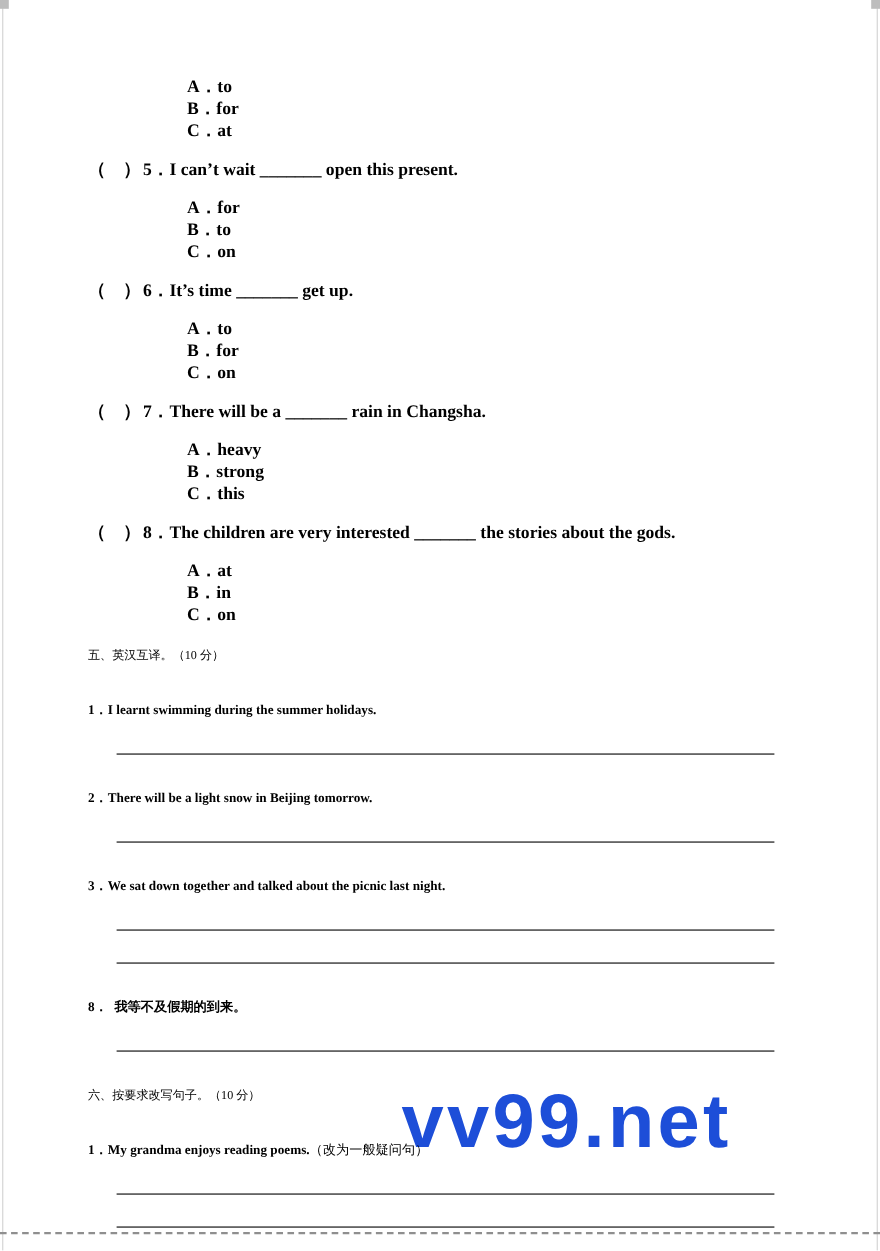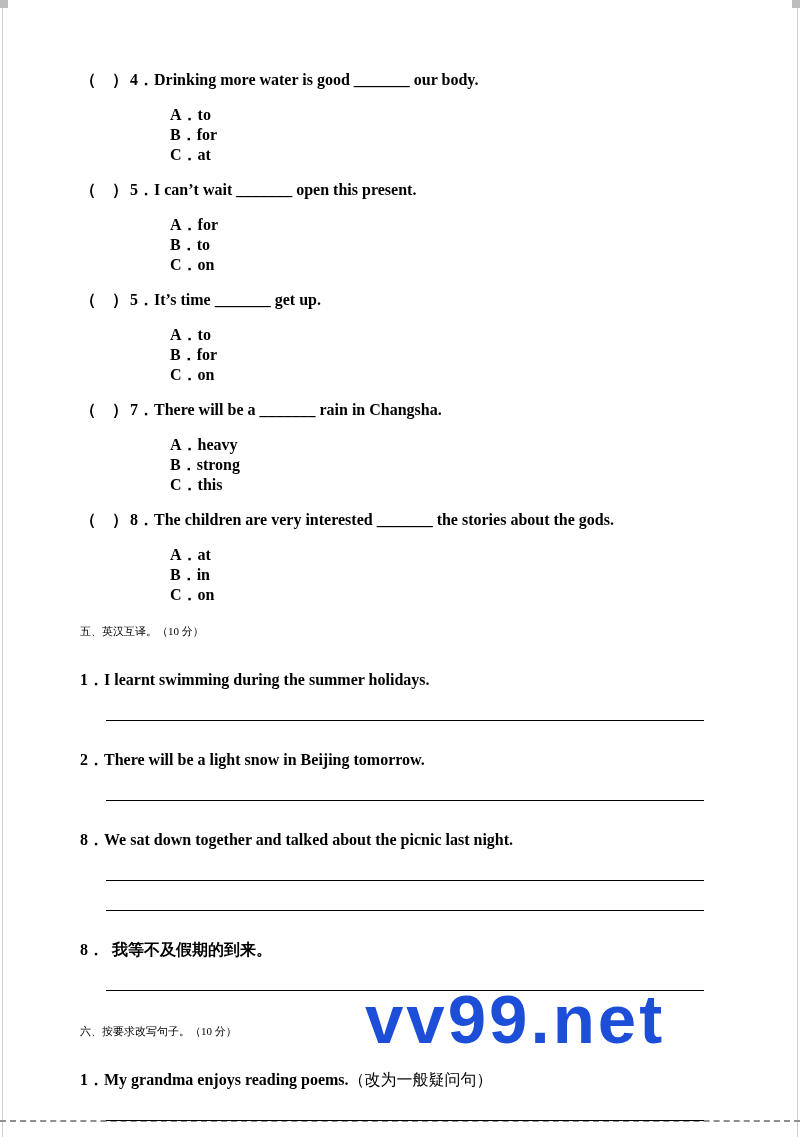--- a/index.html
+++ b/index.html
@@ -35,21 +35,21 @@
   .opt1 { width:182px; white-space:pre-wrap; }
   .opt2 { width:183px; white-space:pre-wrap; }
   .opt3 { flex:1; white-space:pre-wrap; }
 
   .sec-title {
     font-size:11px; font-weight:normal; line-height:22px;
     margin:14px 0 28px 0; white-space:pre-wrap;
   }
 
   .t-line {
-    font-size:16px; font-weight:bold; line-height:20px;
+    font-size:12px; font-weight:bold; line-height:20px;
     margin:0 0 30px 0; white-space:pre-wrap;
   }
   .note { font-weight:normal; }
   .rw-underline { text-decoration:underline; text-underline-offset:3px; }
 
   .answer-line {
     height:0; border-bottom:1.5px solid #000;
     margin:0 8px 29px 26px;
   }
 </style>
@@ -61,39 +61,38 @@
   <div class="edge-left"></div>
   <div class="edge-right"></div>
   <div class="corner-tl"></div>
   <div class="corner-tr"></div>
 
   <div class="watermark">vv99.net</div>
 
   <div class="content">
 
     <div class="mc">
-      <div class="q-line"><span class="paren">（    ）</span><span>4．Drinking more water is good _______ our body.</span></div>
       <div class="opts">
         <span class="opt1">A．to</span>
         <span class="opt2">B．for</span>
         <span class="opt3">C．at</span>
       </div>
     </div>
 
     <div class="mc">
       <div class="q-line"><span class="paren">（    ）</span><span>5．I can’t wait _______ open this present.</span></div>
       <div class="opts">
         <span class="opt1">A．for</span>
         <span class="opt2">B．to</span>
         <span class="opt3">C．on</span>
       </div>
     </div>
 
     <div class="mc">
-      <div class="q-line"><span class="paren">（    ）</span><span>5．It’s time _______ get up.</span></div>
+      <div class="q-line"><span class="paren">（    ）</span><span>6．It’s time _______ get up.</span></div>
       <div class="opts">
         <span class="opt1">A．to</span>
         <span class="opt2">B．for</span>
         <span class="opt3">C．on</span>
       </div>
     </div>
 
     <div class="mc">
       <div class="q-line"><span class="paren">（    ）</span><span>7．There will be a _______ rain in Changsha.</span></div>
       <div class="opts">
@@ -118,21 +117,21 @@
       <div class="t-line">1．I learnt swimming during the summer holidays.</div>
       <div class="answer-line"></div>
     </div>
 
     <div class="t-item">
       <div class="t-line">2．There will be a light snow in Beijing tomorrow.</div>
       <div class="answer-line"></div>
     </div>
 
     <div class="t-item">
-      <div class="t-line">8．We sat down together and talked about the picnic last night.</div>
+      <div class="t-line">3．We sat down together and talked about the picnic last night.</div>
       <div class="answer-line"></div>
     </div>
 
     <div class="t-item">
       <div class="answer-line"></div>
     </div>
 
     <div class="t-item">
       <div class="t-line">8．  我等不及假期的到来。</div>
       <div class="answer-line"></div>

